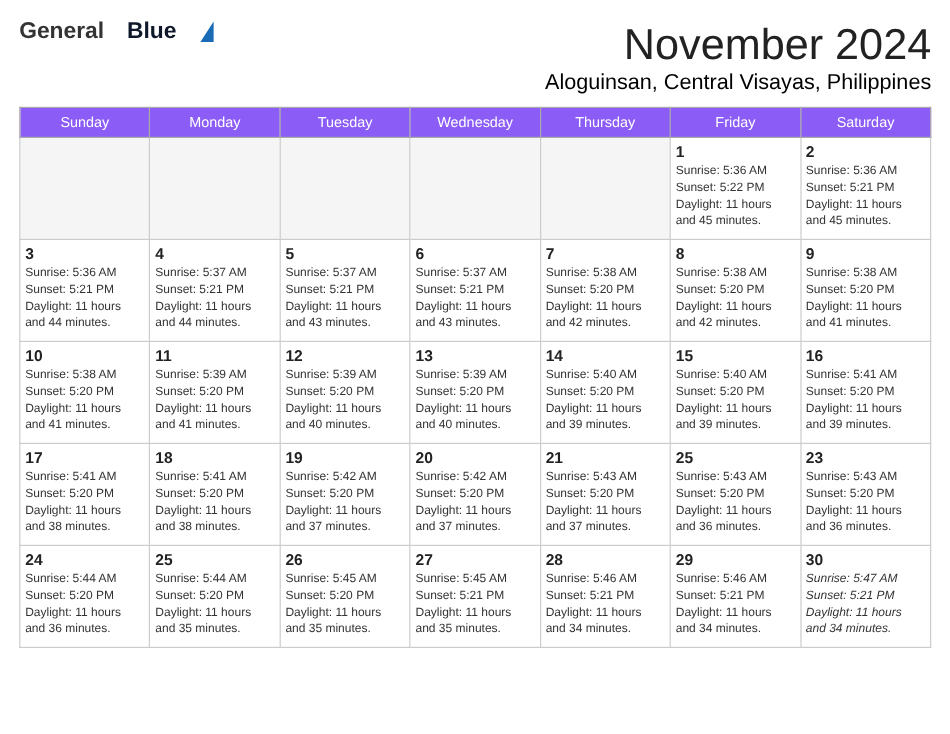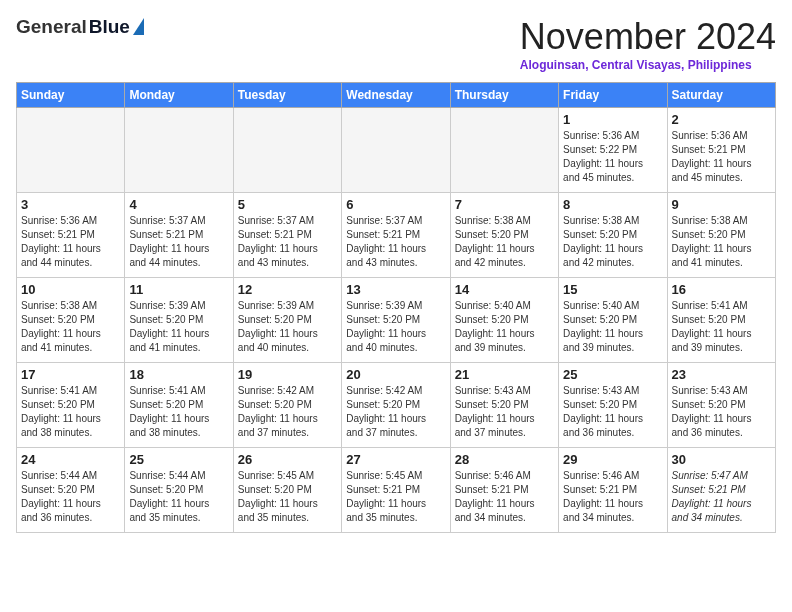--- a/index.html
+++ b/index.html
@@ -14,44 +14,43 @@
       display: flex;
       justify-content: space-between;
       align-items: flex-start;
       margin-bottom: 10px;
     }
     .logo-wrapper {
       position: relative;
       display: inline-block;
     }
     .title-section {
-      text-align: left;
+      text-align: right;
     }
     .month-title {
       font-size: 36px;
       font-weight: normal;
       color: #222;
     }
     .location-title {
-      font-size: 12px;
-      color: #6d28d9;
-      font-weight: bold;
+      font-size: 18px;
+      color: #000000;
     }
     .calendar {
       width: 100%;
       border-collapse: collapse;
       font-size: 11px;
     }
     .calendar th {
-      background: #3b82f6;
+      background: #8b5cf6;
       color: #fff;
       padding: 5px 4px;
-      text-align: left;
+      text-align: center;
       font-size: 12px;
-      font-weight: bold;
+      font-weight: normal;
       border: 1px solid #aaa;
     }
     .calendar td {
       border: 1px solid #ccc;
       vertical-align: top;
       padding: 4px;
       width: 108px;
       height: 85px;
       background: #fff;
     }
@@ -68,21 +67,21 @@
       font-size: 10px;
       color: #333;
       line-height: 1.4;
     }
   </style>
 </head>
 <body>
 
 <div class="header">
   <div class="logo-wrapper">
-    <div style="display:flex; align-items:center; gap:0;">
+    <div style="display:flex; align-items:center; gap:17px;">
       <span style="font-size:19px; font-weight:bold; color:#333;">General</span>
       <span style="font-size:19px; font-weight:bold; color:#0f172a; margin-left:2px;">Blue</span>
       <span style="display:inline-block; width:0; height:0; border-left:11px solid transparent; border-bottom:17px solid #1a6bb5; margin-left:3px; margin-bottom:2px;"></span>
     </div>
   </div>
   <div class="title-section">
     <div class="month-title">November 2024</div>
     <div class="location-title">Aloguinsan, Central Visayas, Philippines</div>
   </div>
 </div>

